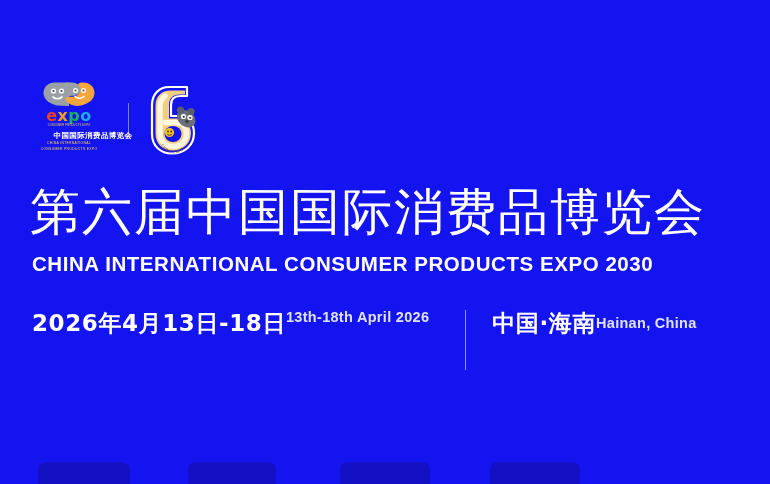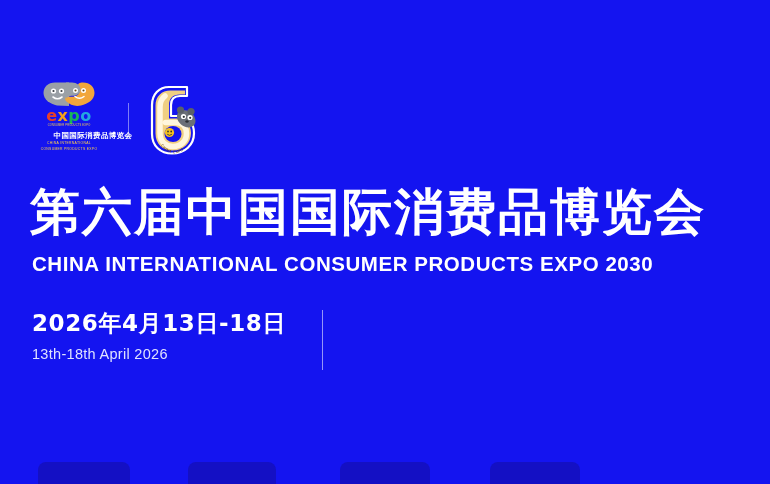--- a/index.html
+++ b/index.html
@@ -101,21 +101,21 @@
   }
   .six-logo svg { display: block; }
 
   
   .headline-cn {
     position: absolute;
     left: 30px;
     top: 183px;
     color: #ffffff;
     font-size: 50px;
-    font-weight: 700;
+    font-weight: 400;
     letter-spacing: 2px;
     line-height: 58px;
     white-space: nowrap;
     font-family: "DejaVu Sans", sans-serif;
   }
   .headline-en {
     position: absolute;
     left: 32px;
     top: 251px;
     color: #ffffff;
@@ -127,35 +127,35 @@
   }
 
   
   .info-row {
     position: absolute;
     left: 32px;
     top: 308px;
     display: flex;
     align-items: flex-start;
   }
-  .info-block { display: flex; flex-direction: column; }
+  .info-block { display: flex; flex-direction: row; }
   .info-cn {
     color: #ffffff;
     font-size: 23px;
     font-weight: 700;
     letter-spacing: 0.6px;
     line-height: 30px;
     white-space: nowrap;
     font-family: "DejaVu Sans", sans-serif;
   }
   .info-en {
-    margin-top: 7px;
+    margin-top: 0;
     color: #dfe2ff;
     font-size: 14.5px;
-    font-weight: 400;
+    font-weight: 700;
     letter-spacing: 0.3px;
     line-height: 18px;
     white-space: nowrap;
   }
   .info-divider {
     width: 1px;
     height: 60px;
     background: rgba(255,255,255,0.55);
     margin: 2px 26px 0 36px;
   }
@@ -272,20 +272,24 @@
   <div class="headline-en">CHINA INTERNATIONAL CONSUMER PRODUCTS EXPO 2030</div>
 
   <div class="info-row">
     <div class="info-block">
       <div class="info-cn">2026年4月13日-18日</div>
       <div class="info-en">13th-18th April 2026</div>
     </div>
 
     <div class="info-divider"></div>
 
+    <div class="info-block loc">
+      <div class="info-cn">中国·海南</div>
+      <div class="info-en">Hainan, China</div>
+    </div>
   </div>
 
   <div class="card-strip">
     <div class="card" style="left: 38px; width: 92px; background: rgb(20, 16, 196);"></div>
     <div class="card" style="left: 188px; width: 88px; background: rgb(20, 16, 196);"></div>
     <div class="card" style="left: 340px; width: 90px; background: rgb(20, 16, 196);"></div>
     <div class="card" style="left: 490px; width: 90px; background: rgb(20, 16, 196);"></div>
   </div>
 
 </div>

